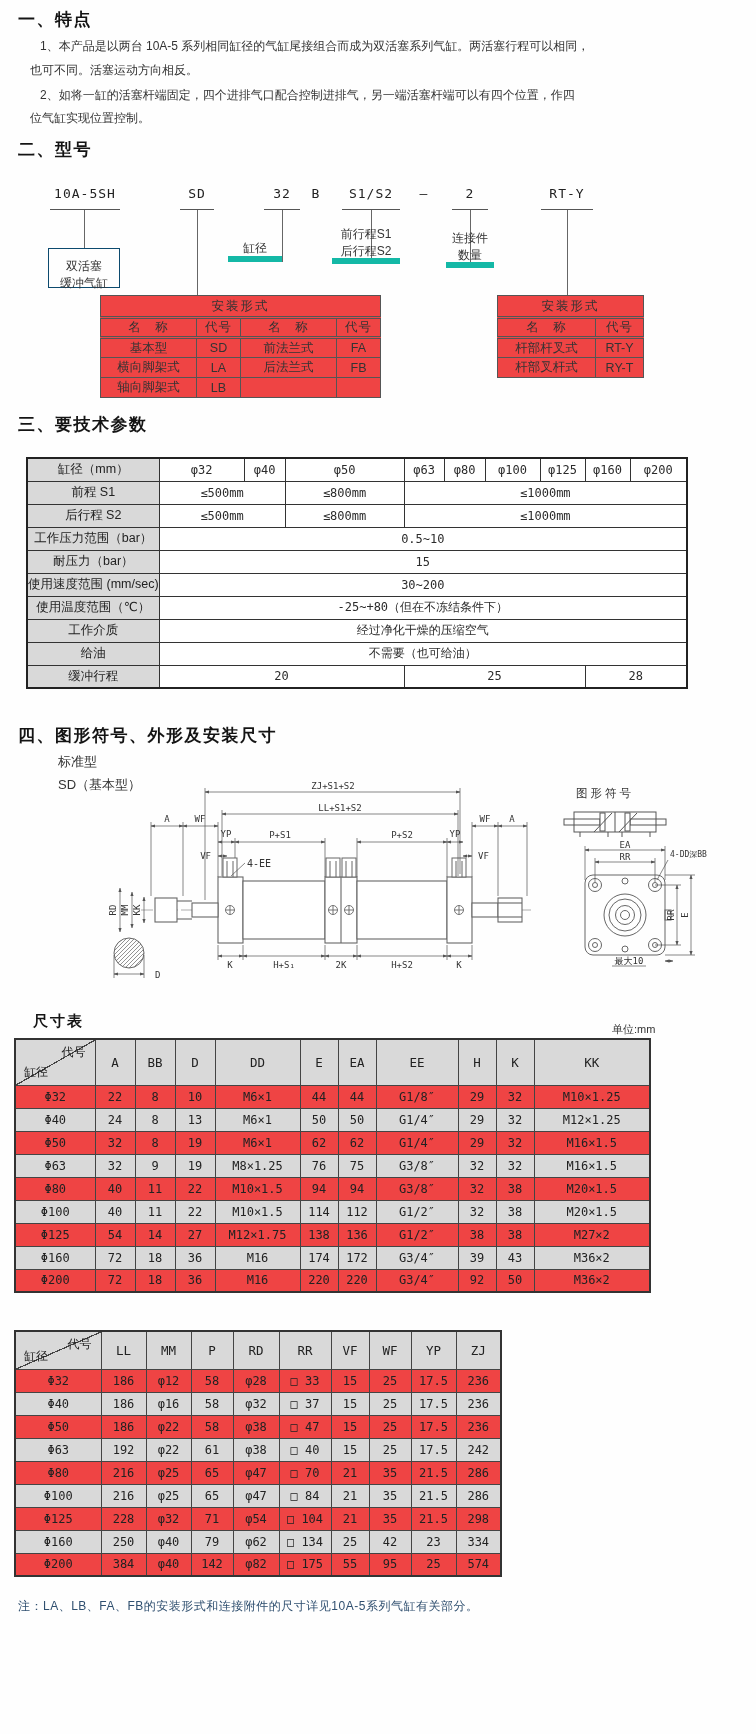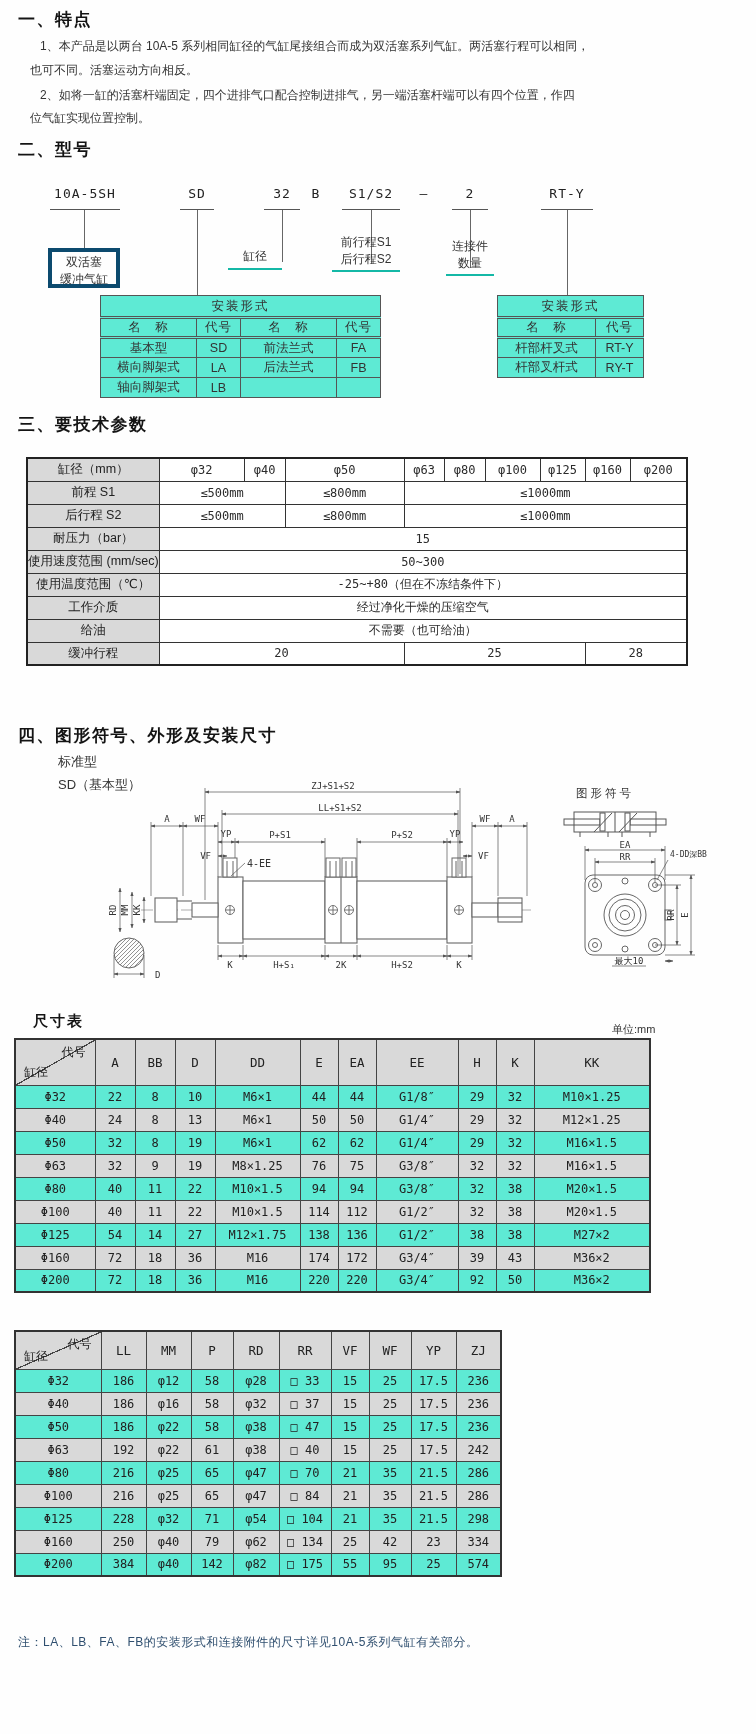--- a/index.html
+++ b/index.html
@@ -7,23 +7,23 @@
   .page { position:relative; width:756px; height:1734px; background:#fefefe; overflow:hidden; }
   .abs { position:absolute; }
   .h-sec { position:absolute; font-weight:bold; font-size:17px; color:#141414; letter-spacing:1.5px; white-space:nowrap; }
   .para { position:absolute; font-size:12px; color:#333; white-space:nowrap; }
   .sub { position:absolute; font-size:13px; color:#333; white-space:nowrap; }
   .code-part { position:absolute; top:186px; height:24px; font-family:"DejaVu Sans Mono","Liberation Mono",monospace;
                font-size:13px; letter-spacing:1px; text-align:center; color:#222; }
   .code-ul { border-bottom:1.2px solid #555; }
   .vl { position:absolute; width:1px; background:#666; }
   .callout { position:absolute; font-size:12px; color:#333; text-align:center; line-height:17px; }
-  .callout.boxed { border:4px solid #0c4a6e; padding-top:2px; }
-  .callout.ul { border-bottom:2px solid #14b8a6;margin-top:8px; }
-  table { border-collapse:collapse; table-layout:fixed; position:absolute; background:#5eead4; }
+  .callout.boxed { border:1px solid #0c4a6e; padding-top:9px; }
+  .callout.ul { border-bottom:6px solid #14b8a6; }
+  table { border-collapse:collapse; table-layout:fixed; position:absolute; background:#ef4444; }
   td { overflow:hidden; white-space:nowrap; }
   
   .mount td { border:1px solid #555; font-size:12.5px; text-align:center; height:20px; color:#333; }
   .mount .mt-title { height:22px; border-bottom:3px double #555; letter-spacing:2px; }
   .mount .mt-h { border-bottom:3px double #555; letter-spacing:1px;margin-top:10px; }
   
   .param { border:2px solid #222; }
   .param td { border:1px solid #333; height:23px; font-size:12.5px; text-align:center; }
   .param .pl { background:#d9d9d9; color:#222; }
   .param .pv { background:#fff; font-family:"DejaVu Sans Mono","Liberation Mono",monospace; font-size:12px; }
@@ -34,21 +34,21 @@
   .dimt .dh { background:#d9d9d9; height:46px; font-size:12.5px; }
   .dimt2 .dh { height:38px; }
   .dimt .corner { background:#d9d9d9; position:relative; padding:0; }
   .corner .diag { position:absolute; inset:0;
       background:linear-gradient(to bottom right, transparent calc(50% - 0.6px), #444 calc(50% - 0.6px), #444 calc(50% + 0.6px), transparent calc(50% + 0.6px)); }
   .corner .ct { position:absolute; top:4px; right:9px; font-size:12px; font-family:"Liberation Sans",sans-serif; }
   .corner .cb { position:absolute; bottom:4px; left:8px; font-size:12px; font-family:"Liberation Sans",sans-serif; }
   .dimt tr.stripe td { background:#d9d9d9; }
   .unit { position:absolute; font-size:11px; color:#333; }
   .dim-title { position:absolute; font-size:15px; font-weight:bold; letter-spacing:2px; color:#141414; }
-  .note { position:absolute; font-size:12px; color:#2f4f6f; letter-spacing:0.5px;margin-top:36px; }
+  .note { position:absolute; font-size:12px; color:#2f4f6f; letter-spacing:0.5px; }
   svg text { font-family:"DejaVu Sans Mono","Liberation Mono",monospace; fill:#333; }
   .sym-title { position:absolute; font-size:11.5px; letter-spacing:3px; color:#333; }
 </style>
 </head>
 <body>
 
 <div class="page">
 
   <div class="h-sec" style="left:18px;top:8px">一、特点</div>
   <div class="para" style="left:40px;top:38px">1、本产品是以两台 10A-5 系列相同缸径的气缸尾接组合而成为双活塞系列气缸。两活塞行程可以相同，</div>
@@ -182,26 +182,30 @@
           <td class="pv" colspan="1">≤800mm</td>
           <td class="pv" colspan="6">≤1000mm</td>
         </tr>
         <tr>
           <td class="pl">后行程 S2</td>
           <td class="pv" colspan="2">≤500mm</td>
           <td class="pv" colspan="1">≤800mm</td>
           <td class="pv" colspan="6">≤1000mm</td>
         </tr>
         <tr>
+          <td class="pl">工作压力范围（bar）</td>
+          <td class="pv" colspan="9">0.5~10</td>
+        </tr>
+        <tr>
           <td class="pl">耐压力（bar）</td>
           <td class="pv" colspan="9">15</td>
         </tr>
         <tr>
           <td class="pl">使用速度范围 (mm/sec)</td>
-          <td class="pv" colspan="9">50~300</td>
+          <td class="pv" colspan="9">30~200</td>
         </tr>
         <tr>
           <td class="pl">使用温度范围（℃）</td>
           <td class="pv" colspan="9">-25~+80（但在不冻结条件下）</td>
         </tr>
         <tr>
           <td class="pl">工作介质</td>
           <td class="pv" colspan="9">经过净化干燥的压缩空气</td>
         </tr>
         <tr>

